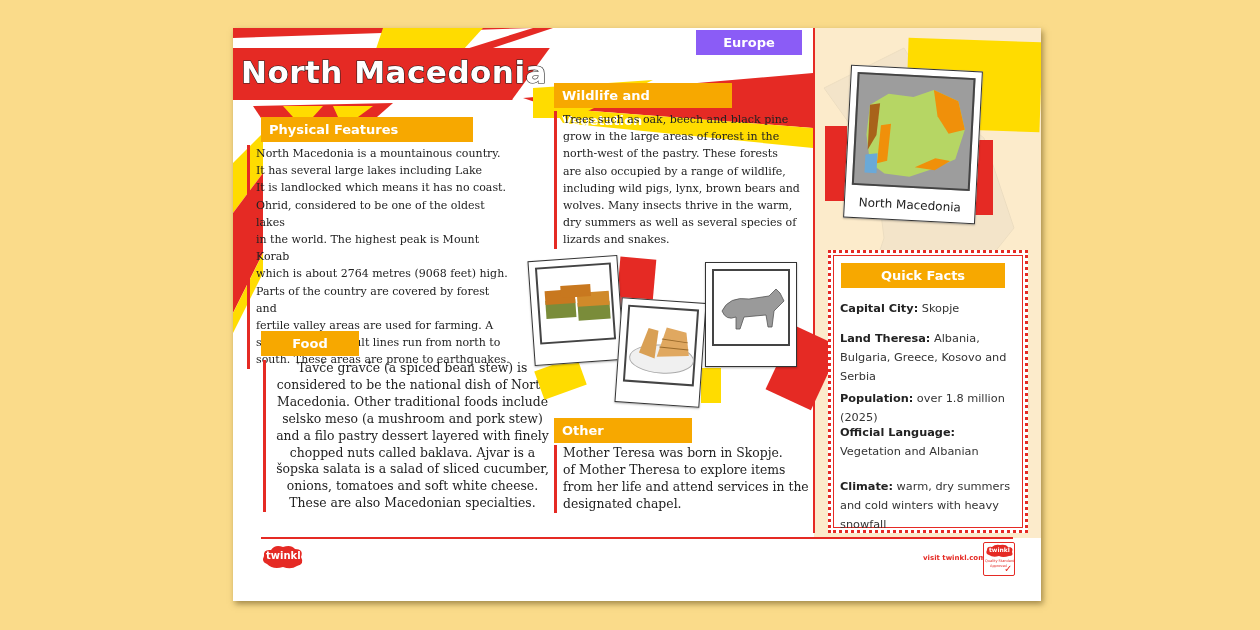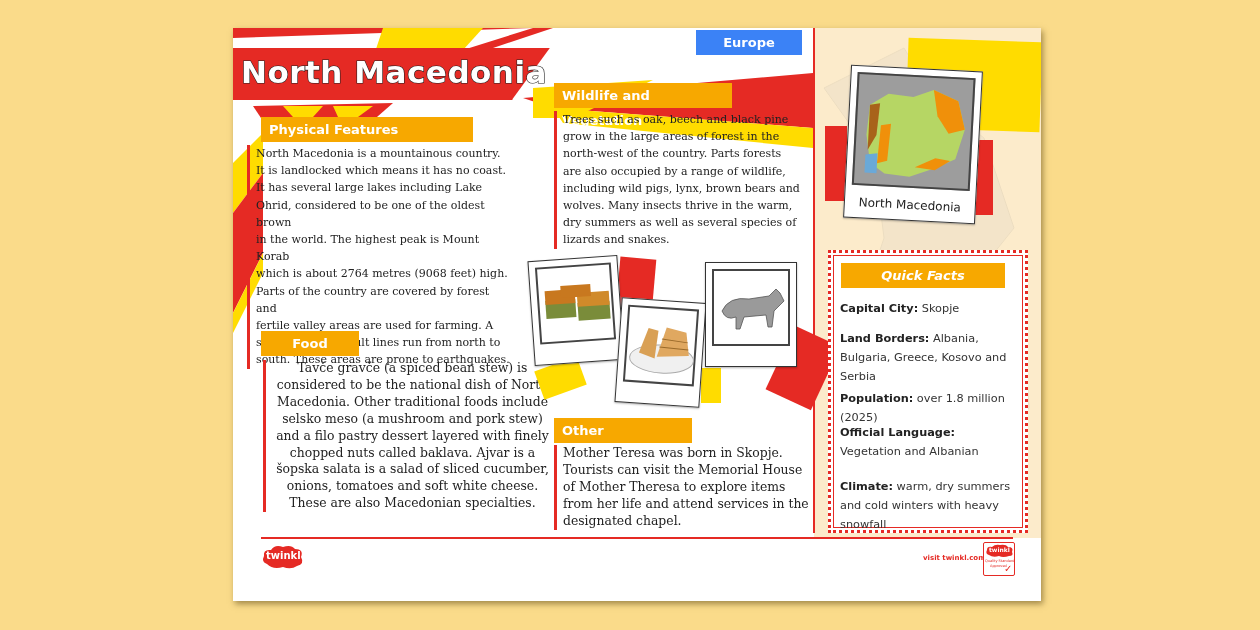--- a/index.html
+++ b/index.html
@@ -2,21 +2,21 @@
 <html><head>
 <meta charset="utf-8">
 <style>
   * { box-sizing: border-box; margin: 0; padding: 0; }
   html, body { width: 1260px; height: 630px; overflow: hidden; }
   body { background: #fadb8a; font-family: "DejaVu Sans", sans-serif; position: relative; }
   .sheet { position: absolute; left: 233px; top: 28px; width: 808px; height: 573px; background: #ffffff; box-shadow: 2px 3px 6px rgba(90,70,20,0.55); overflow: hidden; }
   .deco { position: absolute; }
   .sidebar-bg { position: absolute; left: 581px; top: 0; width: 227px; height: 510px; background: #fcebcb; }
   .vline { position: absolute; left: 580px; top: 0; width: 2px; height: 505px; background: #e52a24; }
-  .europe { position: absolute; left: 463px; top: 2px; width: 106px; height: 25px; background: #3b82f6; color: #fff; font-weight: bold; font-size: 13px; text-align: center; line-height: 25px; }
+  .europe { position: absolute; left: 463px; top: 2px; width: 106px; height: 25px; background: #8b5cf6; color: #fff; font-weight: bold; font-size: 13px; text-align: center; line-height: 25px; }
   .title-banner { position: absolute; left: 0; top: 18px; }
   .title-text { position: absolute; left: 8px; top: 26px; font-size: 31px; font-weight: bold; color: #fff; letter-spacing: 0.5px; -webkit-text-stroke: 1.2px #222; paint-order: stroke fill; }
   .hdr { position: absolute; background: #f7a800; color: #fff; font-weight: bold; font-size: 13px; height: 25px; line-height: 25px; padding-left: 8px; }
   .hdr.center { text-align: center; padding-left: 0; }
   .body-text { position: absolute; border-left: 3px solid #e52a24; padding-left: 6px; color: #222; font-family: "DejaVu Serif", serif; }
   .bt-sm { font-size: 11px; line-height: 17.2px; }
   .bt-lg { font-size: 12.4px; line-height: 16.9px; }
   .photo { position: absolute; background: #fff; border: 1px solid #333; box-shadow: 0 1px 2px rgba(0,0,0,0.3); }
   .photo .inner { position: absolute; left: 6px; top: 6px; right: 6px; bottom: 20px; border: 2px solid #444; background: #fff; overflow: hidden; }
   .qf-box { position: absolute; left: 595px; top: 222px; width: 200px; height: 283px; background: #fff; border: 3px dotted #e52a24; }
@@ -61,23 +61,23 @@
   </svg>
   <div class="title-text">North Macedonia</div>
 
   <div class="europe">Europe</div>
 
   <div class="vline"></div>
 
   <div class="hdr" style="left:28px;top:89px;width:212px;">Physical Features</div>
   <div class="body-text bt-sm" style="left:14px;top:117px;width:265px;">
     <div>North Macedonia is a mountainous country.</div>
+    <div>It has several large lakes including Lake</div>
     <div>It is landlocked which means it has no coast.</div>
-    <div>It has several large lakes including Lake</div>
-    <div>Ohrid, considered to be one of the oldest brown</div>
+    <div>Ohrid, considered to be one of the oldest lakes</div>
     <div>in the world. The highest peak is Mount Korab</div>
     <div>which is about 2764 metres (9068 feet) high.</div>
     <div>Parts of the country are covered by forest and</div>
     <div>fertile valley areas are used for farming. A</div>
     <div>series of active fault lines run from north to</div>
     <div>south. These areas are prone to earthquakes.</div>
   </div>
 
   <div class="hdr center" style="left:28px;top:303px;width:98px;text-align:center;">Food</div>
   <div class="body-text bt-lg" style="left:30px;top:332px;width:290px;text-align:center;">
@@ -89,21 +89,21 @@
     <div>chopped nuts called baklava. Ajvar is a</div>
     <div>šopska salata is a salad of sliced cucumber,</div>
     <div>onions, tomatoes and soft white cheese.</div>
     <div>These are also Macedonian specialties.</div>
   </div>
 
   <div class="hdr" style="left:321px;top:55px;width:178px;">Wildlife and Vegetation</div>
   <div class="body-text bt-sm" style="left:321px;top:83px;width:255px;">
     <div>Trees such as oak, beech and black pine</div>
     <div>grow in the large areas of forest in the</div>
-    <div>north-west of the country. Parts forests</div>
+    <div>north-west of the pastry. These forests</div>
     <div>are also occupied by a range of wildlife,</div>
     <div>including wild pigs, lynx, brown bears and</div>
     <div>wolves. Many insects thrive in the warm,</div>
     <div>dry summers as well as several species of</div>
     <div>lizards and snakes.</div>
   </div>
 
   <div class="deco" style="left:385px;top:230px;width:36px;height:55px;background:#e52a24;transform:rotate(5deg);"></div>
   <div class="deco" style="left:305px;top:335px;width:45px;height:30px;background:#ffdc00;transform:rotate(-20deg);"></div>
   <div class="deco" style="left:468px;top:340px;width:20px;height:35px;background:#ffdc00;"></div>
@@ -135,21 +135,20 @@
     <div class="inner">
       <svg width="76" height="78">
         <path d="M8 40 Q15 25 35 28 L55 25 L62 18 L66 22 L70 30 L64 36 L60 40 L58 56 L54 56 L52 44 L30 46 L26 58 L22 58 L22 46 Q12 50 8 40 Z" fill="#9a9a9a" stroke="#555" stroke-width="0.8"></path>
       </svg>
     </div>
   </div>
 
   <div class="hdr" style="left:321px;top:390px;width:138px;">Other Information</div>
   <div class="body-text bt-lg" style="left:321px;top:417px;width:255px;">
     <div>Mother Teresa was born in Skopje.</div>
-    <div>Tourists can visit the Memorial House</div>
     <div>of Mother Theresa to explore items</div>
     <div>from her life and attend services in the</div>
     <div>designated chapel.</div>
   </div>
 
   <div class="deco" style="left:674px;top:12px;width:134px;height:90px;background:#ffdc00;transform:rotate(2deg);"></div>
   <div class="deco" style="left:592px;top:98px;width:22px;height:75px;background:#e52a24;"></div>
   <div class="deco" style="left:740px;top:112px;width:20px;height:75px;background:#e52a24;"></div>
   <div class="photo" style="left:614px;top:40px;width:132px;height:153px;transform:rotate(3deg);">
     <div class="inner" style="bottom:32px;background:#9d9d9d;">
@@ -160,23 +159,23 @@
         <path d="M24 50 L34 48 L32 85 L22 88 Z" fill="#f0900a"></path>
         <path d="M60 90 L80 80 L95 82 L80 92 Z" fill="#f0900a"></path>
         <path d="M10 80 L22 78 L22 98 L10 98 Z" fill="#6aa9d8"></path>
       </svg>
     </div>
     <div style="position:absolute;left:0;right:0;bottom:8px;text-align:center;font-size:12px;color:#222;">North Macedonia</div>
   </div>
 
   <div class="qf-box">
     <div class="qf-inner"></div>
-    <div class="hdr center" style="left:10px;top:10px;width:164px;font-style:italic;">Quick Facts</div>
+    <div class="hdr center" style="left:10px;top:10px;width:164px;">Quick Facts</div>
     <div class="qf-item" style="top:46px;"><b>Capital City:</b> <span>Skopje</span></div>
-    <div class="qf-item" style="top:76px;"><b>Land Borders:</b> <span>Albania, Bulgaria, Greece, Kosovo and Serbia</span></div>
+    <div class="qf-item" style="top:76px;"><b>Land Theresa:</b> <span>Albania, Bulgaria, Greece, Kosovo and Serbia</span></div>
     <div class="qf-item" style="top:136px;"><b>Population:</b> <span>over 1.8 million (2025)</span></div>
     <div class="qf-item" style="top:170px;"><b style="display:block">Official Language:</b><span>Vegetation and Albanian</span></div>
     <div class="qf-item" style="top:224px;"><b>Climate:</b> <span>warm, dry summers and cold winters with heavy snowfall</span></div>
   </div>
 
   <div class="footer-line"></div>
   <div style="position:absolute;left:28px;top:516px;width:44px;height:26px;">
     <svg width="44" height="26" style="position:absolute;left:0;top:0">
       <path d="M6 20 Q0 18 3 12 Q2 5 10 6 Q14 0 22 3 Q30 0 34 5 Q43 5 40 13 Q44 20 36 22 Q30 26 22 23 Q12 26 6 20 Z" fill="#e52a24"></path>
     </svg>

